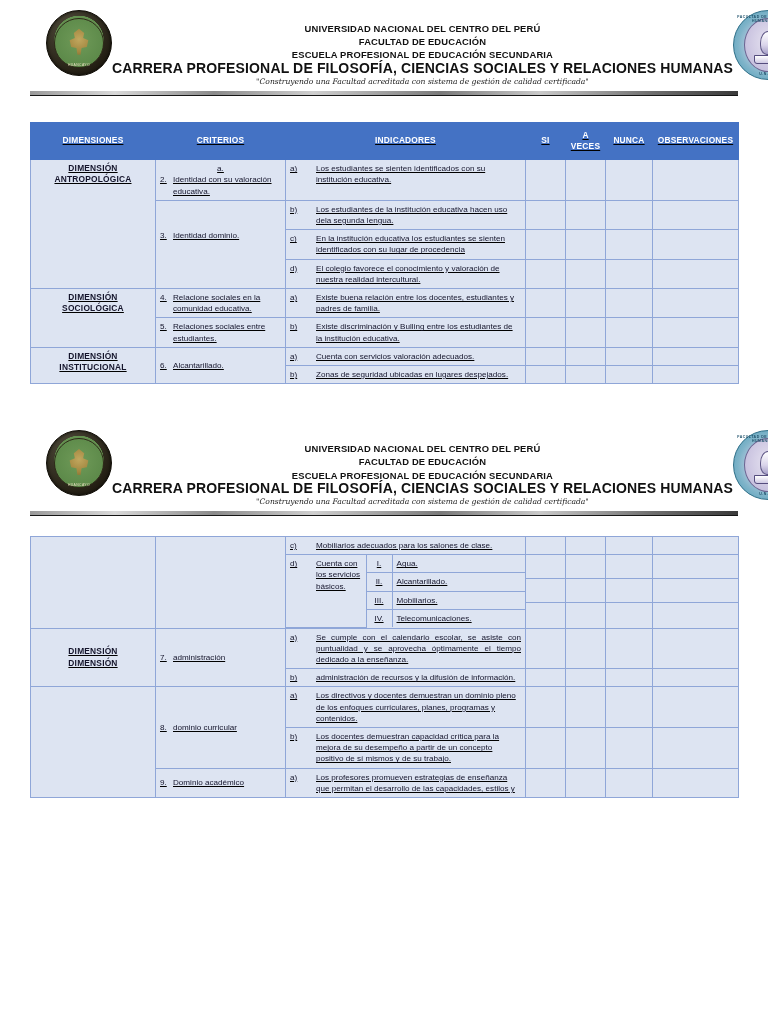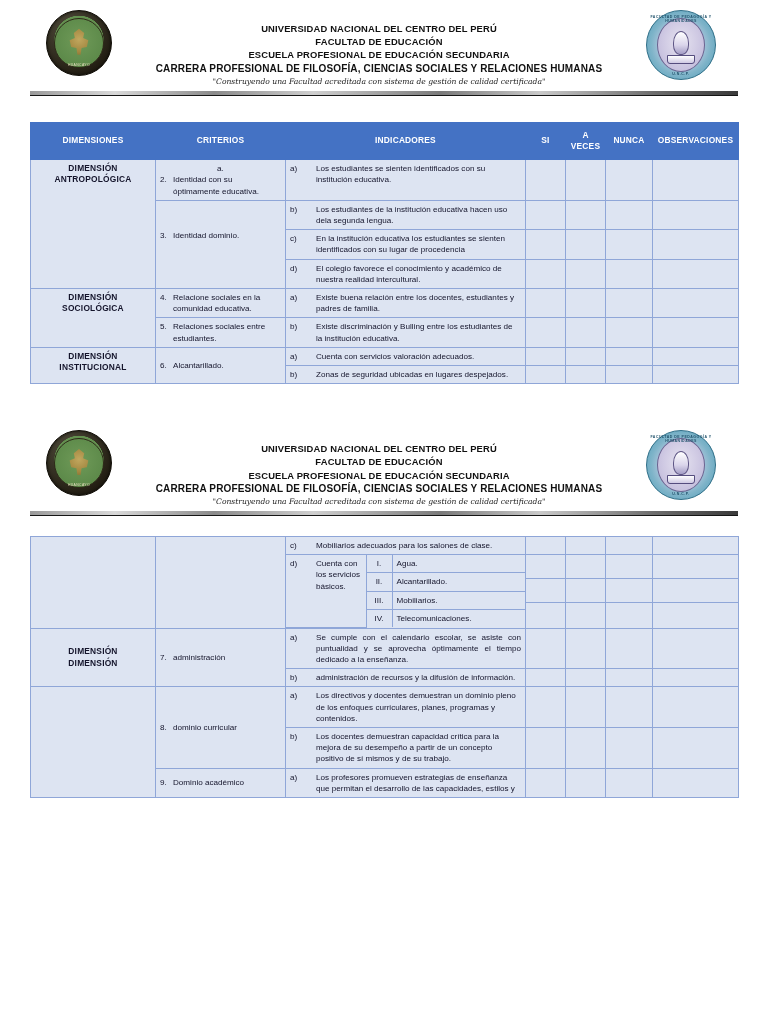--- a/index.html
+++ b/index.html
@@ -35,21 +35,21 @@
     padding-top: 12px;
   }
   .hdr-titles .line {
     font-size: 9.4px;
     font-weight: bold;
     color: #111111;
     line-height: 13.2px;
     letter-spacing: 0.15px;
     white-space: nowrap;
   }
-  .hdr-titles .line.wide { font-size: 10px; }
+  .hdr-titles .line.wide { font-size: 14px; }
   .hdr-slogan {
     font-family: "DejaVu Serif", serif;
     font-style: italic;
     font-size: 7.6px;
     color: #1a1a1a;
     line-height: 11px;
     margin-top: 1px;
     white-space: nowrap;
   }
 
@@ -129,21 +129,21 @@
   .logo-right .lbl-bot { bottom: 4px; }
 
   .hdr-rule {
     margin: 4px 30px 0 30px;
     height: 5px;
     background: linear-gradient(90deg,#9a9a9a 0%,#d9d9d9 12%,#8a8a8a 26%,#cfcfcf 40%,#7a7a7a 58%,#c9c9c9 72%,#6e6e6e 88%,#3a3a3a 100%);
     border-bottom: 1.4px solid #151515;
   }
 
   
-  .tbl-wrap { padding: 0 30px; margin-top: 18px; }
+  .tbl-wrap { padding: 0 30px; margin-top: 18px; text-decoration: underline; }
   table.rubric {
     width: 708px;
     border-collapse: collapse;
     table-layout: fixed;
     font-size: 8.1px;
     color: #14142b;
   }
   table.rubric td, table.rubric th {
     border: 0.8px solid #8fa6d8;
     vertical-align: top;
@@ -271,21 +271,21 @@
 
         <tr>
           <td class="dim" rowspan="4">
             <span>DIMENSIÓN</span><br>
             <span>ANTROPOLÓGICA</span>
           </td>
           <td class="crit lite">
             <div class="centered-crit">a.</div>
             <div class="numrow">
               <span class="n">2.</span>
-              <span class="t">Identidad con su óptimamente educativa.</span>
+              <span class="t">Identidad con su valoración educativa.</span>
             </div>
           </td>
           <td class="ind lite">
             <div class="letrow">
               <span class="l">a)</span>
               <span class="t">Los estudiantes se sienten identificados con su institución educativa.</span>
             </div>
           </td>
           <td class="mark"></td>
           <td class="mark"></td>
@@ -319,21 +319,21 @@
           </td>
           <td class="mark"></td>
           <td class="mark"></td>
           <td class="mark"></td>
           <td class="mark"></td>
         </tr>
         <tr>
           <td class="ind white">
             <div class="letrow">
               <span class="l">d)</span>
-              <span class="t">El colegio favorece el conocimiento y académico de nuestra realidad intercultural.</span>
+              <span class="t">El colegio favorece el conocimiento y valoración de nuestra realidad intercultural.</span>
             </div>
           </td>
           <td class="mark"></td>
           <td class="mark"></td>
           <td class="mark"></td>
           <td class="mark"></td>
         </tr>
 
         <tr>
           <td class="dim" rowspan="2">

